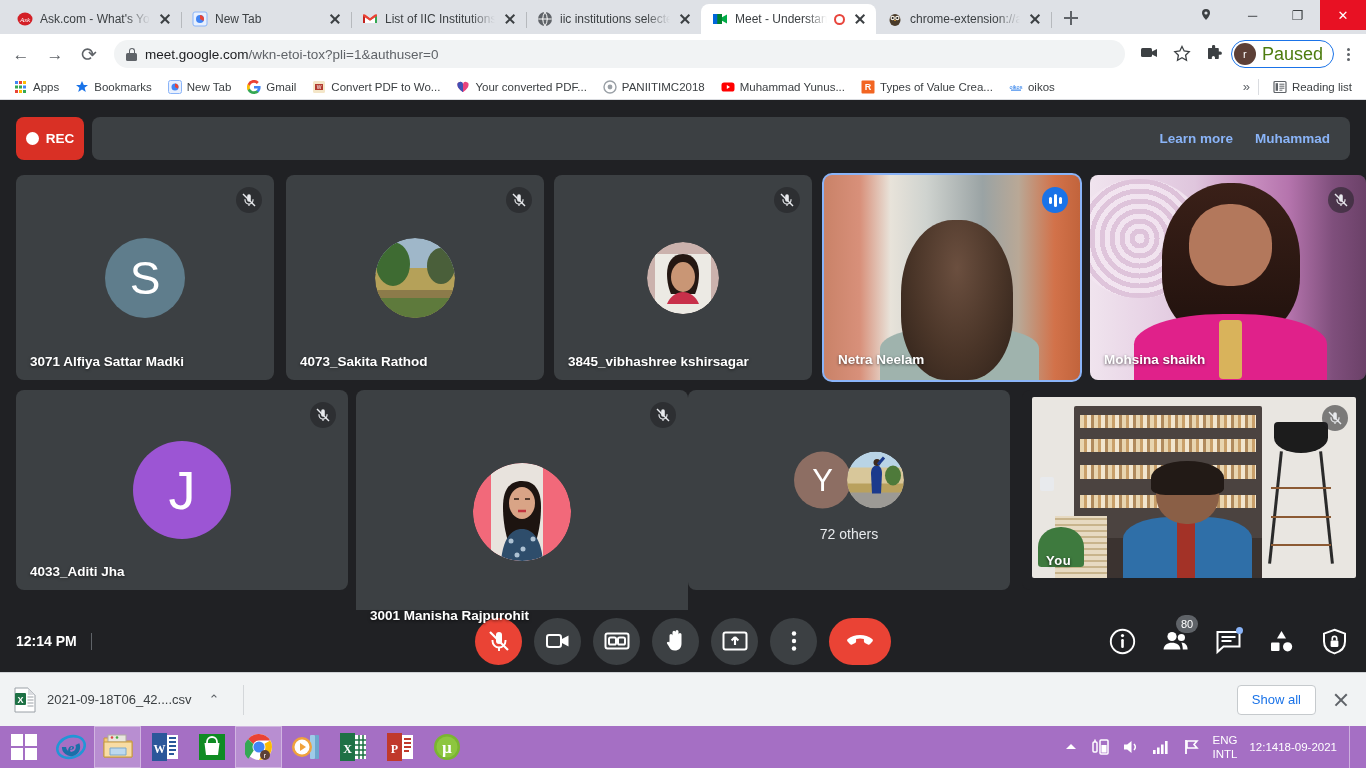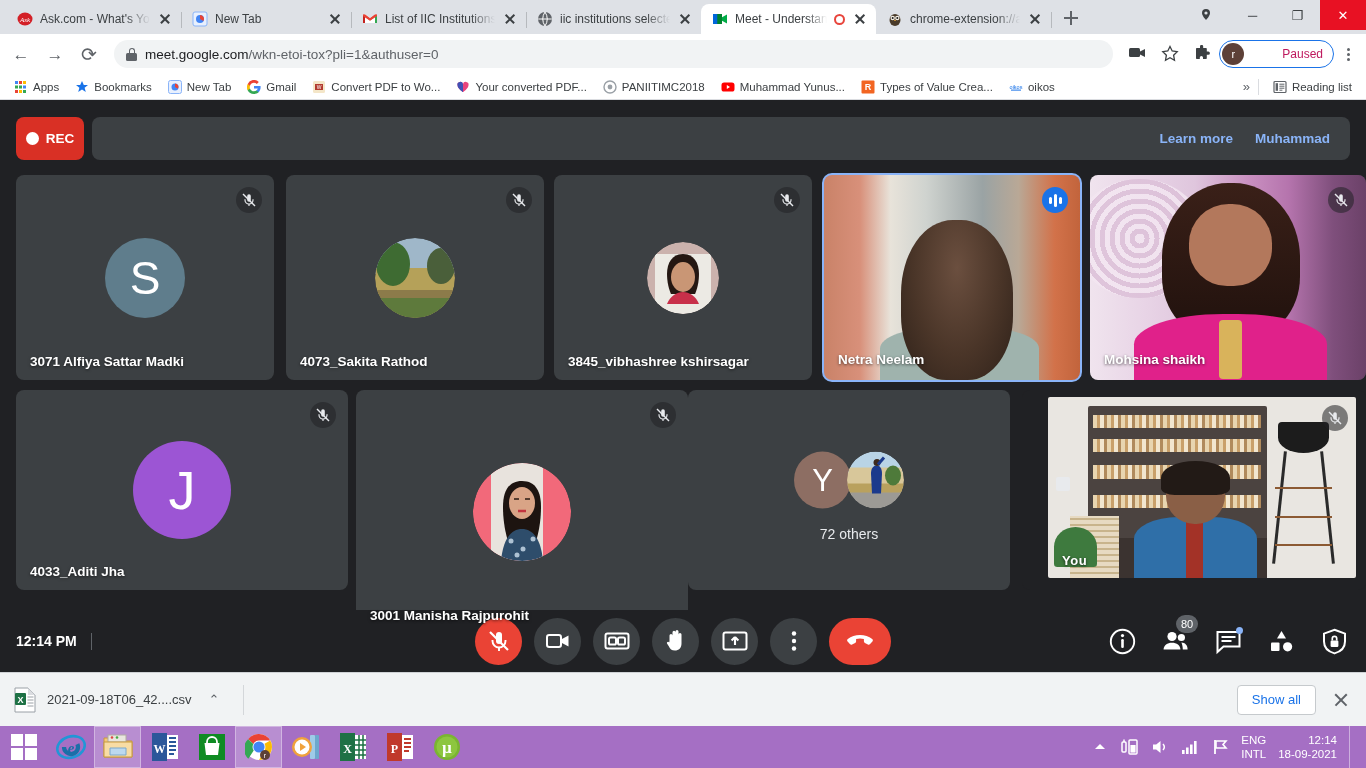--- a/index.html
+++ b/index.html
@@ -51,21 +51,21 @@
     font-size:13.5px; color:#202124;
   }
   .omnibox .url { flex:1 1 auto; white-space:nowrap; overflow:hidden; }
   .omnibox .url .dim { color:#5f6368; }
   .lock { width:11px;height:13px;position:relative;flex:0 0 11px;}
   .lock .body{position:absolute;bottom:0;left:0;width:11px;height:8px;background:#5f6368;border-radius:1.5px;}
   .lock .sh{position:absolute;top:0;left:2.5px;width:6px;height:7px;border:1.6px solid #5f6368;border-bottom:none;border-radius:3px 3px 0 0;}
   .rtool { display:flex; align-items:center; gap:2px; }
   .profilechip{ display:flex;align-items:center;gap:6px;border:1px solid #1a73e8;border-radius:15px;height:28px;padding:0 10px 0 2px;}
   .profilechip .av{width:22px;height:22px;border-radius:50%;background:#5d4037;color:#fff;font-size:11px;display:flex;align-items:center;justify-content:center;}
-  .profilechip .lbl{font-size:12px;color:#be185d;margin-left:32px;}
+  .profilechip .lbl{font-size:18px;color:#4d7c0f;}
   .kebab{width:24px;height:30px;position:relative;}
   .kebab i{position:absolute;left:11px;width:3px;height:3px;border-radius:50%;background:#5f6368;}
   .kebab i:nth-child(1){top:9px;} .kebab i:nth-child(2){top:14px;} .kebab i:nth-child(3){top:19px;}
 
   .bookmarks { height:26px; background:#fff; display:flex; align-items:center; gap:4px; padding:0 8px; font-size:11.5px; color:#3c4043; border-bottom:1px solid #dadce0;}
   .bm { display:flex;align-items:center;gap:5px; padding:2px 6px; border-radius:4px; white-space:nowrap; }
   .bm .ic { width:14px;height:14px;flex:0 0 14px;position:relative; }
   .bm-right{ margin-left:auto; display:flex; align-items:center; gap:8px; }
   .chev{font-size:13px;color:#5f6368;}
   .vdiv{width:1px;height:16px;background:#dadce0;}
@@ -157,21 +157,21 @@
   .dlclose{ width:22px;height:22px;position:relative;}
   .dlclose::before,.dlclose::after{content:"";position:absolute;left:3px;top:10px;width:16px;height:1.7px;background:#5f6368;}
   .dlclose::before{transform:rotate(45deg);} .dlclose::after{transform:rotate(-45deg);}
 
   
   .taskbar { position:absolute; top:726px; left:0; width:1366px; height:42px; background:#a56fc4; display:flex; align-items:center; }
   .tbi { width:47px;height:42px;position:relative; }
   .tbi.open { background:rgba(255,255,255,.22); box-shadow: inset 0 0 0 1px rgba(255,255,255,.35); }
   .tray { margin-left:auto; display:flex; align-items:center; gap:12px; padding-right:10px; color:#fff; font-size:11.5px;}
   .tray .tico{width:18px;height:18px;position:relative;}
-  .clock{ display:flex; flex-direction:column; align-items:flex-end; line-height:1.25; }
+  .clock{ display:flex; flex-direction:row; align-items:flex-end; line-height:1.25; }
   .lang{ display:flex; flex-direction:column; align-items:flex-start; line-height:1.25; }
   .showdesk{ width:7px; height:42px; border-left:1px solid rgba(255,255,255,.45); }
 </style>
 </head>
 <body>
 
 <div class="chrome">
 
   <div class="tabstrip">
 
@@ -659,21 +659,21 @@
                 <path d="M31 13 37 6" stroke="#1b3a8c" stroke-width="3"></path>
                 <ellipse cx="46" cy="24" rx="8" ry="10" fill="#4e7a3a"></ellipse>
               </g>
             </svg>
         </div>
       </div>
       <span style="position:absolute;left:50%;bottom:48px;transform:translateX(-50%);color:#e8eaed;font-size:14px;">72 others</span>
     </div>
 
     <div class="tile video" style="left:1006px;top:215px;width:344px;height:200px;background:#202124;padding:7px 10px;">
-      <div style="position:absolute;left:10px;top:7px;right:10px;bottom:12px;overflow:hidden;border-radius:2px;margin-left:16px;">
+      <div style="position:absolute;left:10px;top:7px;right:10px;bottom:12px;overflow:hidden;border-radius:2px;">
         <div class="v-you">
           <span class="shelf">
               <span class="row r1"></span>
               <span class="row r2"></span>
               <span class="row r3"></span>
               <span class="row r4"></span>
             </span>
           <span class="cab"></span>
           <span class="stack"></span>
           <span class="plant"></span>

